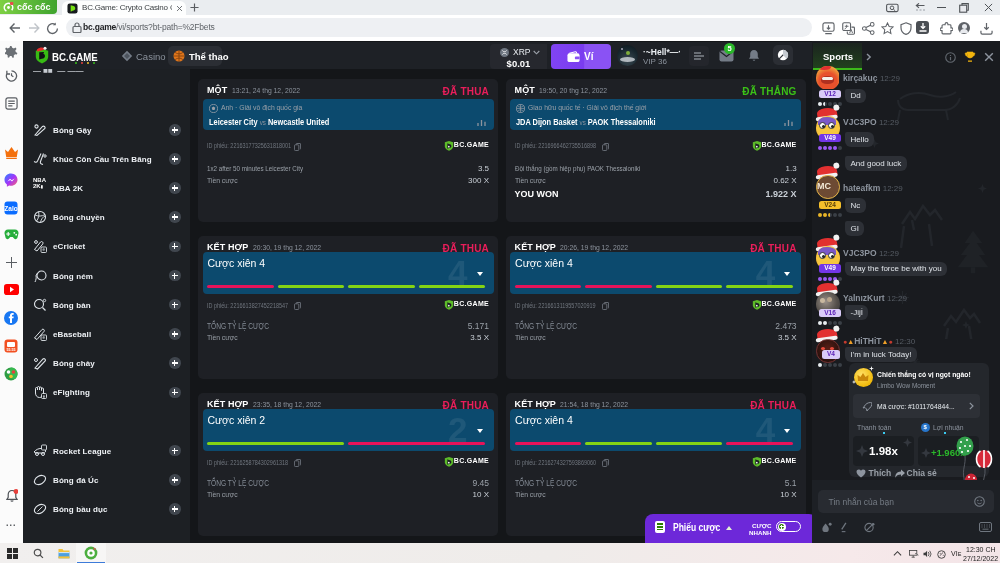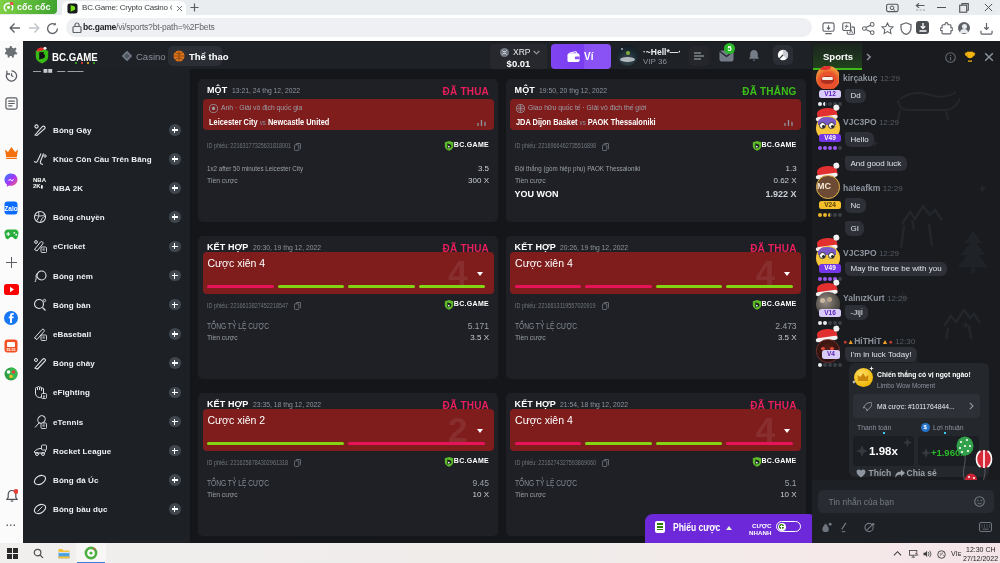--- a/index.html
+++ b/index.html
@@ -24,21 +24,21 @@
 #chat { position:absolute; left:789px; top:0; width:188px; height:502px; background:#191b1f; overflow:hidden; }
 .card { position:absolute; width:300px; height:143.5px; background:#1e2025; border-radius:5px; }
 .cx { display:inline-block; transform:scaleX(0.78); transform-origin:0 50%; white-space:nowrap; }
 .cx85 { display:inline-block; transform:scaleX(0.85); transform-origin:0 50%; white-space:nowrap; }
 .sitem { position:absolute; left:0; width:167px; height:29.2px; }
 .sic { position:absolute; left:10px; top:7.5px; width:14px; height:14px; }
 .slbl { position:absolute; left:30px; top:10.5px; font-size:8px; font-weight:bold; color:#eef1f5; letter-spacing:0.1px; }
 .chead { position:absolute; left:9px; top:6.5px; width:282px; font-size:8px; color:#8d949e; }
 .chead b { color:#fff; font-size:9px; letter-spacing:0.1px; }
 .chead .res { position:absolute; right:0; top:0.5px; font-weight:bold; letter-spacing:0.2px; font-size:10px; }
-.cpanel { position:absolute; left:4.5px; width:291px; background:#7f1d1d; border-radius:4px; }
+.cpanel { position:absolute; left:4.5px; width:291px; background:#0c4a6e; border-radius:4px; }
 .cid { position:absolute; left:9px; top:63.5px; font-size:7px; color:#70767f; }
 .cid svg { position:absolute; left:84px; top:0.5px; }
 .bclogo { position:absolute; font-size:7px; font-weight:bold; color:#fff; letter-spacing:0.3px; }
 .brow { position:absolute; left:9px; width:282px; font-size:8px; color:#9aa0a8; }
 .brow .val { position:absolute; right:0; top:0; color:#c9cfd6; }
 .pseg { position:absolute; height:2.8px; border-radius:2px; top:49.4px; }
 .wm { position:absolute; right:26px; top:21px; font-size:35px; font-weight:bold; color:rgba(255,255,255,0.08); line-height:0; }
 .caret { position:absolute; right:11px; top:20px; width:0; height:0; border-left:3.5px solid transparent; border-right:3.5px solid transparent; border-top:4.5px solid #fff; }
 
 .avw { position:absolute; width:23px; }
@@ -314,30 +314,20 @@
       </div>
       <div class="sitem" style="top:308.8px">
         <svg class="sic" viewBox="0 0 14 14">
             <path d="M2.5 6V3.5a1 1 0 0 1 2 0M4.5 5V2.5a1 1 0 0 1 2 0V5M6.5 5V3a1 1 0 0 1 2 0v2.5M8.5 5.5V4a1 1 0 0 1 2 0v4c0 2.5-1.5 4.5-4 4.5S2.5 10.5 2.5 8V6" fill="none" stroke="#dfe4e9" stroke-width="1"></path>
             <rect x="8.5" y="8.5" width="5" height="5" rx="1" fill="#1d2024" stroke="#dfe4e9" stroke-width="0.9"></rect>
             <text x="11" y="12.5" font-size="4.5" fill="#dfe4e9" text-anchor="middle" font-family="Liberation Sans">e</text>
           </svg>
         <span class="slbl">eFighting</span>
           <div class="plus"></div>
       </div>
-      <div class="sitem" style="top:338px">
-        <svg class="sic" viewBox="0 0 14 14">
-            <ellipse cx="8.5" cy="4.5" rx="3.5" ry="4" fill="none" stroke="#dfe4e9" stroke-width="1" transform="rotate(35 8.5 4.5)"></ellipse>
-            <path d="M6 8l-4 4.5" stroke="#dfe4e9" stroke-width="1"></path>
-            <rect x="8" y="8" width="5.5" height="5.5" rx="1" fill="#1d2024" stroke="#dfe4e9" stroke-width="0.9"></rect>
-            <text x="10.8" y="12.3" font-size="4.5" fill="#dfe4e9" text-anchor="middle" font-family="Liberation Sans">e</text>
-          </svg>
-        <span class="slbl">eTennis</span>
-          <div class="plus"></div>
-      </div>
       <div class="sitem" style="top:367.2px">
         <svg class="sic" viewBox="0 0 14 14">
             <path d="M1 8c2-2.5 5-4 8.5-3.5l3 1.5c.5 1.5-.5 3-2 3H3z" fill="none" stroke="#dfe4e9" stroke-width="1"></path>
             <circle cx="4" cy="10" r="1.5" fill="none" stroke="#dfe4e9" stroke-width="1"></circle>
             <circle cx="10" cy="10" r="1.5" fill="none" stroke="#dfe4e9" stroke-width="1"></circle>
             <rect x="8.5" y="1" width="5" height="5" rx="1" fill="#1d2024" stroke="#dfe4e9" stroke-width="0.9"></rect>
           </svg>
         <span class="slbl">Rocket League</span>
           <div class="plus"></div>
       </div>

